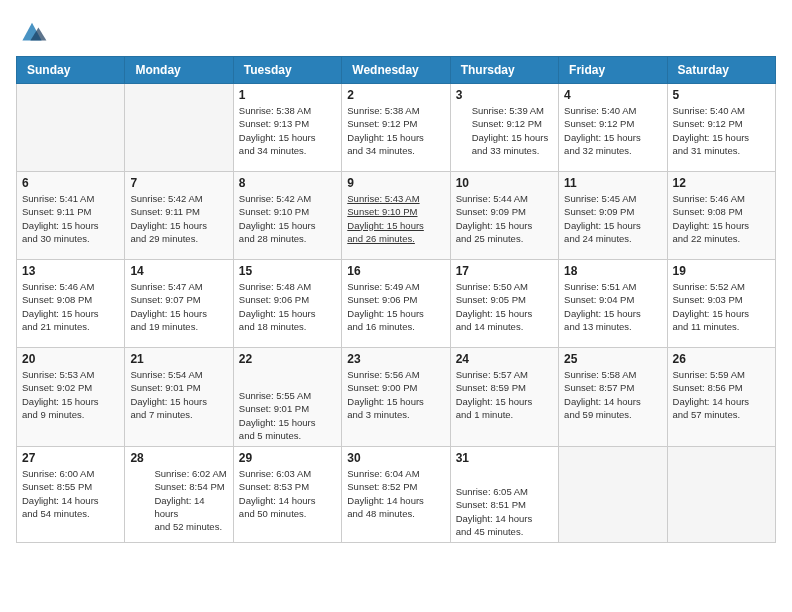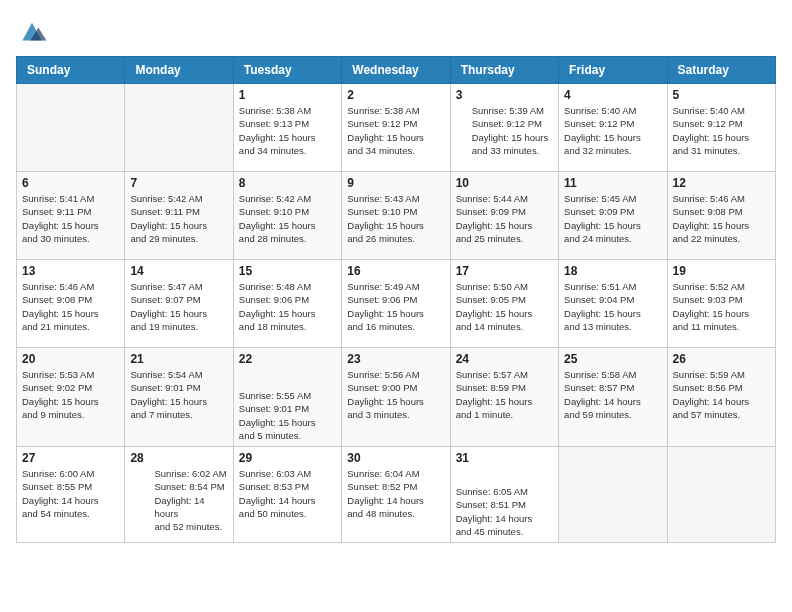--- a/index.html
+++ b/index.html
@@ -172,21 +172,21 @@
         </td>
         <td>
           <div class="day-num">8</div>
           <div class="day-info" style="white-space: pre-line;">Sunrise: 5:42 AM
 Sunset: 9:10 PM
 Daylight: 15 hours
 and 28 minutes.</div>
         </td>
         <td>
           <div class="day-num">9</div>
-          <div class="day-info" style="white-space: pre-line;">Sunrise: 5:43 AM
+          <div class="day-info" style="white-space: pre-line; text-decoration: underline;">Sunrise: 5:43 AM
 Sunset: 9:10 PM
 Daylight: 15 hours
 and 26 minutes.</div>
         </td>
         <td>
           <div class="day-num">10</div>
           <div class="day-info" style="white-space: pre-line;">Sunrise: 5:44 AM
 Sunset: 9:09 PM
 Daylight: 15 hours
 and 25 minutes.</div>

